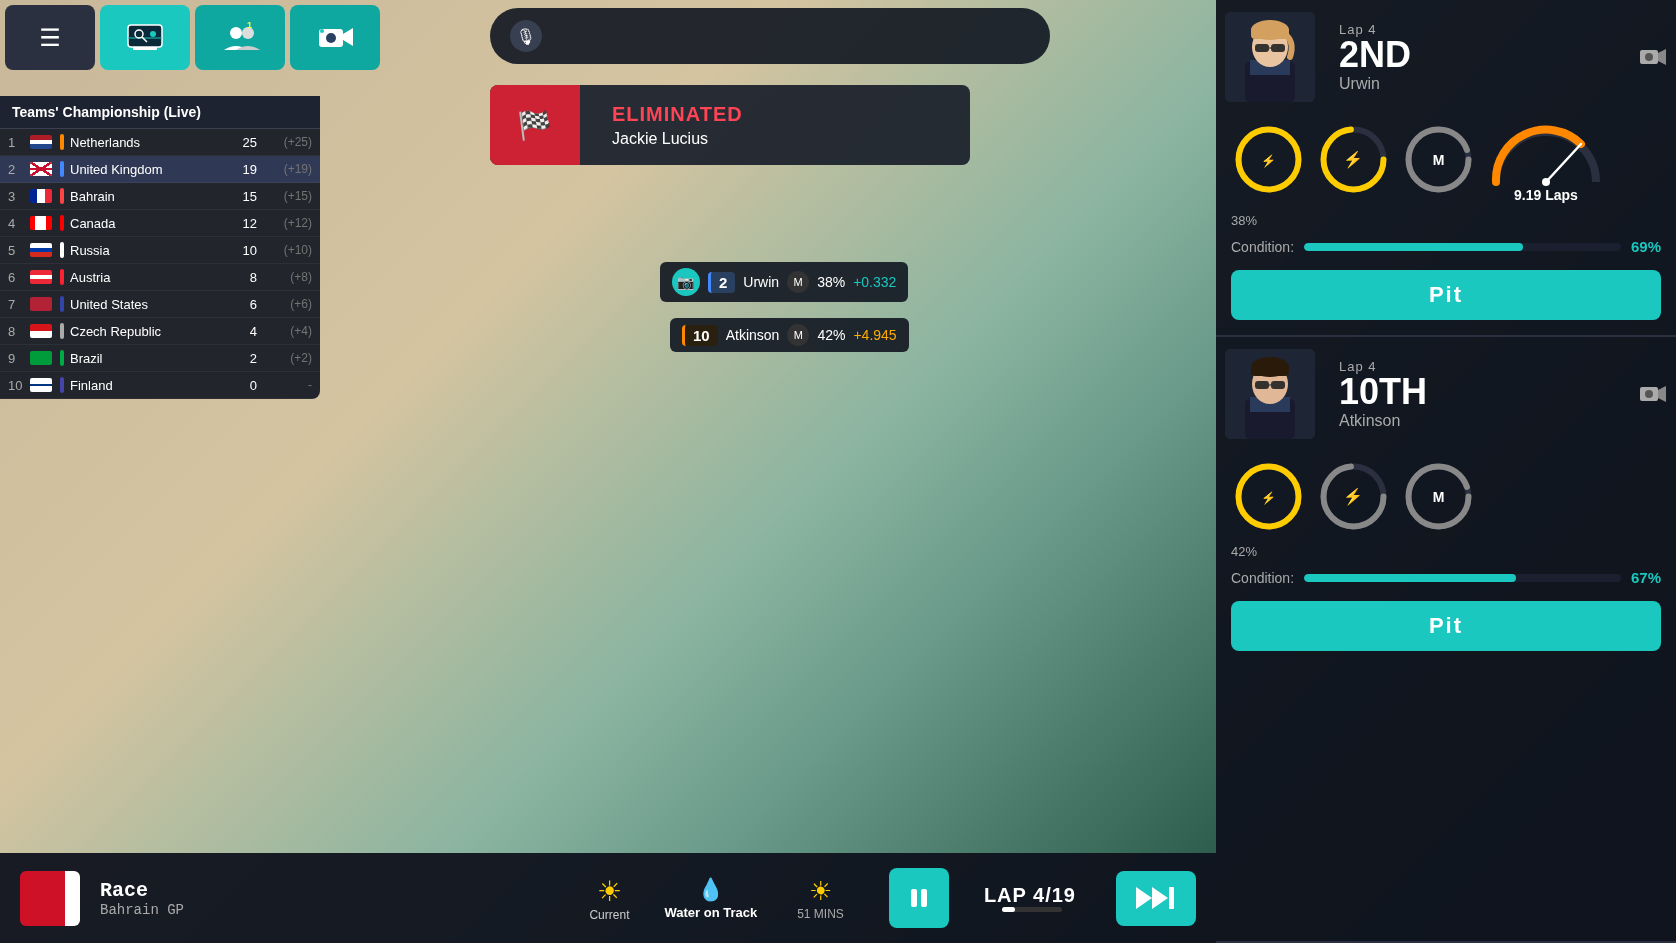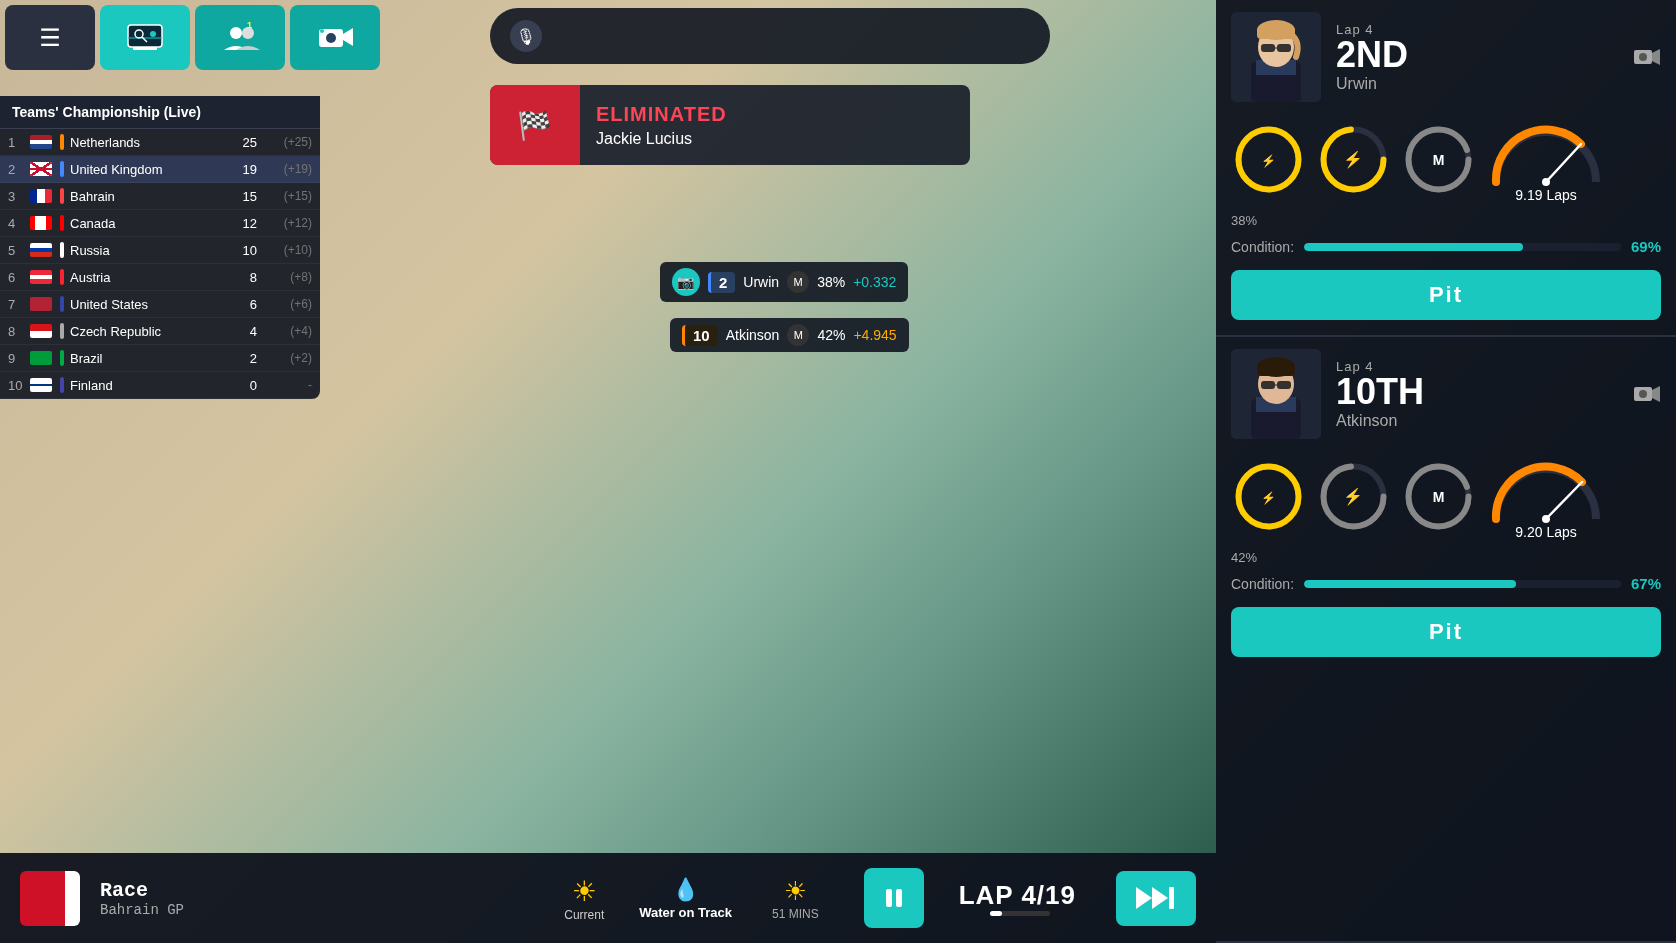--- a/index.html
+++ b/index.html
@@ -200,21 +200,21 @@
       width: 90px;
       height: 80px;
       background: #cc2233;
       display: flex;
       align-items: center;
       justify-content: center;
       font-size: 28px;
     }
 
     .eliminated-info {
-      padding: 10px 16px;
+      padding: 10px 32px;
     }
 
     .eliminated-label {
       color: #ff4455;
       font-size: 20px;
       font-weight: bold;
       letter-spacing: 1px;
     }
 
     .eliminated-name {
@@ -293,22 +293,22 @@
     
     .driver-card {
       display: flex;
       flex-direction: column;
       border-bottom: 2px solid #2a3040;
     }
 
     .driver-card-header {
       display: flex;
       align-items: stretch;
-      padding: 12px 15px;
-      gap: 15px;
+      padding: 12px 9px;
+      gap: 24px;
     }
 
     .driver-avatar {
       width: 90px;
       height: 90px;
       border-radius: 6px;
       overflow: hidden;
       flex-shrink: 0;
       background: #2a3040;
       display: flex;
@@ -360,21 +360,21 @@
     
     .stats-row {
       display: flex;
       padding: 8px 15px;
       gap: 10px;
     }
 
     .gauge-value {
       color: #fff;
       font-size: 14px;
-      font-weight: normal;
+      font-weight: bold;
       text-align: right;
     }
 
     
     .condition-row {
       display: flex;
       align-items: center;
       padding: 5px 15px 10px;
       gap: 10px;
     }
@@ -466,21 +466,21 @@
       display: flex;
       align-items: center;
       justify-content: center;
       font-size: 22px;
       color: #fff;
       margin-left: 15px;
     }
 
     .lap-counter {
       color: #fff;
-      font-size: 26px;
+      font-size: 20px;
       font-weight: bold;
       letter-spacing: 1px;
     }
 
     .lap-progress {
       width: 60px;
       height: 5px;
       background: #333;
       border-radius: 3px;
       margin-left: 5px;
@@ -821,29 +821,20 @@
           <text x="37.5" y="43" text-anchor="middle" fill="#aaa" font-size="16">⚡</text>
         </svg>
       </div>
       <div style="position:relative;width:75px;height:75px;">
         <svg width="75" height="75" viewBox="0 0 75 75">
           <circle cx="37.5" cy="37.5" r="30" fill="none" stroke="#2a3040" stroke-width="6"></circle>
           <circle cx="37.5" cy="37.5" r="30" fill="none" stroke="#888" stroke-width="6" stroke-dasharray="188.5" stroke-dashoffset="10" stroke-linecap="round"></circle>
           <text x="37.5" y="43" text-anchor="middle" fill="#fff" font-size="14" font-weight="bold">M</text>
         </svg>
       </div>
-      <div style="display:flex;flex-direction:column;align-items:center;justify-content:flex-end;width:120px;">
-        <svg width="120" height="65" viewBox="0 0 120 65">
-          <path d="M 10 60 A 50 50 0 0 1 110 60" fill="none" stroke="#2a3040" stroke-width="8"></path>
-          <path d="M 10 60 A 50 50 0 0 1 96 23" fill="none" stroke="#ff8800" stroke-width="8" stroke-linecap="round"></path>
-          <line x1="60" y1="60" x2="96" y2="23" stroke="#fff" stroke-width="2.5" stroke-linecap="round"></line>
-          <circle cx="60" cy="60" r="4" fill="#fff"></circle>
-        </svg>
-        <div class="gauge-value">9.20 Laps</div>
-      </div>
     </div>
 
     <div style="display:flex;align-items:center;padding:2px 15px 5px;gap:8px;">
       <div style="color:#aaa;font-size:13px;">
         <span>42</span>%
       </div>
     </div>
 
     <div class="condition-row">
       <span class="condition-label">Condition:</span>

